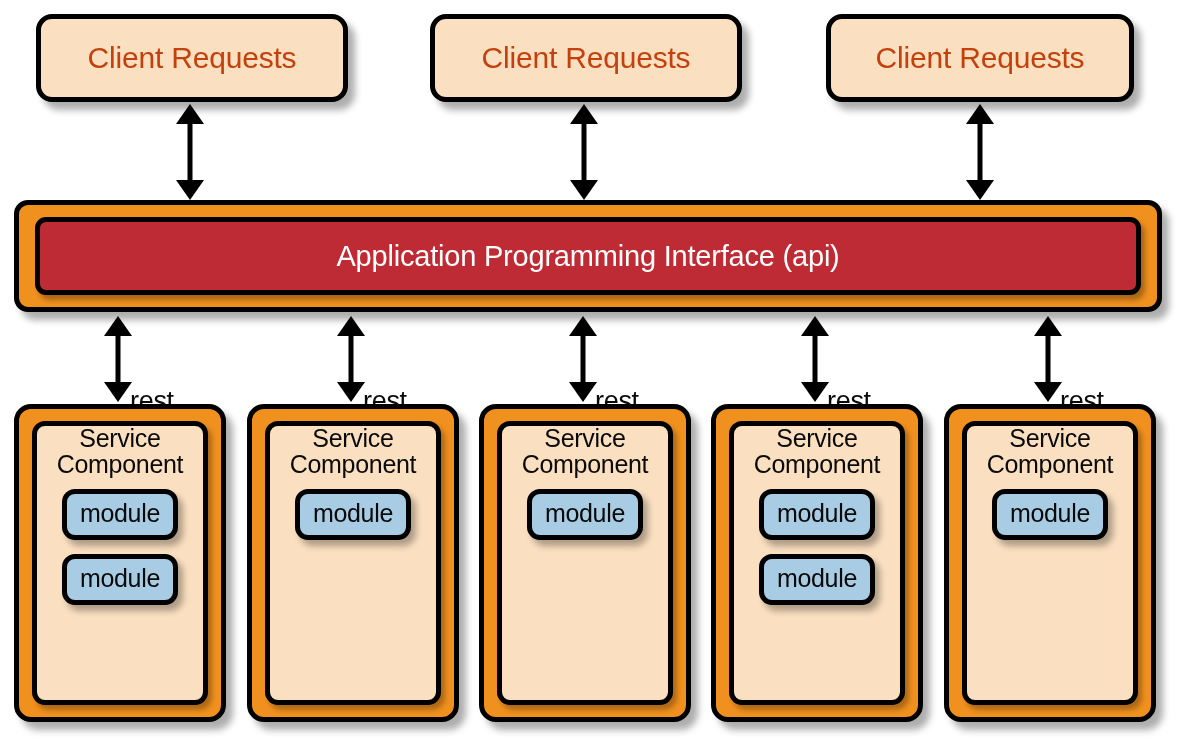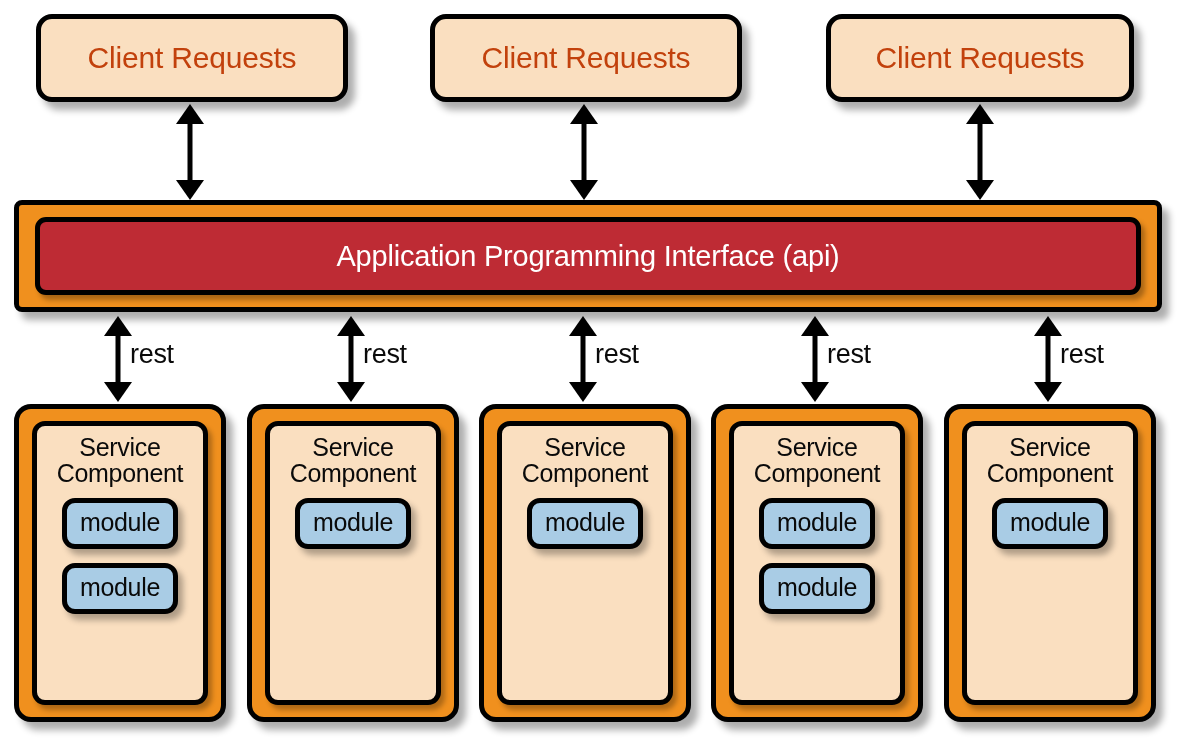--- a/index.html
+++ b/index.html
@@ -38,21 +38,21 @@
     letter-spacing: -0.2px;
     white-space: nowrap;
   }
 
   
   .api-outer {
     position: absolute;
     box-sizing: border-box;
     background: #f0901e;
     border: 5px solid #000000;
-    border-radius: 8px;
+    border-radius: 14px;
     box-shadow: 7px 8px 7px rgba(0,0,0,0.32);
     padding: 12px 16px;
   }
   .api-inner {
     box-sizing: border-box;
     width: 100%;
     height: 100%;
     background: #be2b34;
     border: 5px solid #000000;
     border-radius: 11px;
@@ -82,21 +82,20 @@
     box-sizing: border-box;
     width: 100%;
     height: 100%;
     background: #fadfc0;
     border: 5px solid #000000;
     border-radius: 13px;
     box-shadow: 4px 5px 5px rgba(0,0,0,0.28);
     display: flex;
     flex-direction: column;
     align-items: center;
-    padding-top: 9px;
   }
   .svc-title {
     font-size: 25px;
     line-height: 1.02;
     color: #0a0a0a;
     text-align: center;
     white-space: pre-line;
     letter-spacing: -0.3px;
   }
   .module-list {
@@ -131,20 +130,21 @@
   }
   .arrow svg { display: block; }
 
   
   .rest-label {
     position: absolute;
     font-size: 27px;
     color: #0a0a0a;
     white-space: nowrap;
     letter-spacing: -0.3px;
+    margin-top: 47px;
   }
 </style>
 </head>
 <body>
 
 <div id="diagram">
     <div class="client-box" style="left: 36px; top: 14px; width: 312px; height: 88px;">
       <span class="label">Client Requests</span>
     </div>
     <div class="client-box" style="left: 430px; top: 14px; width: 312px; height: 88px;">

